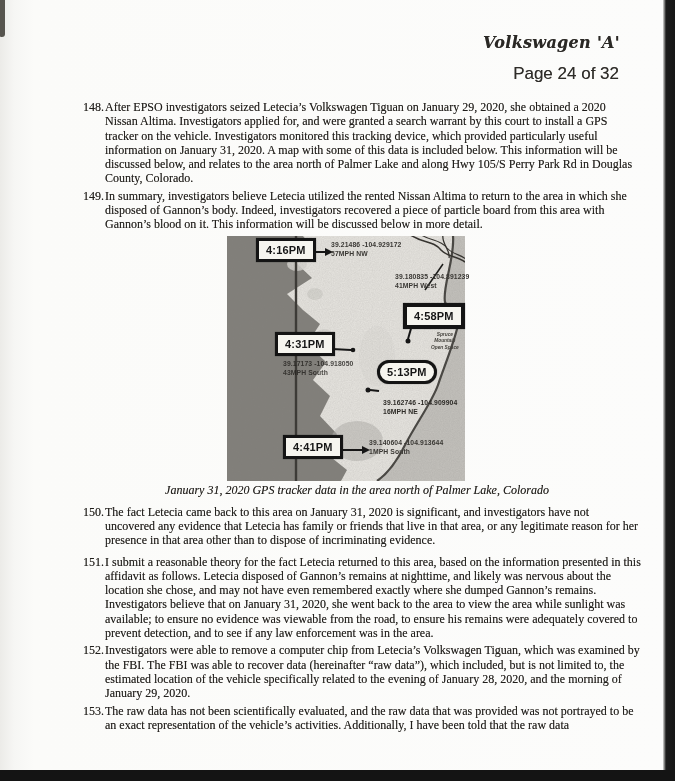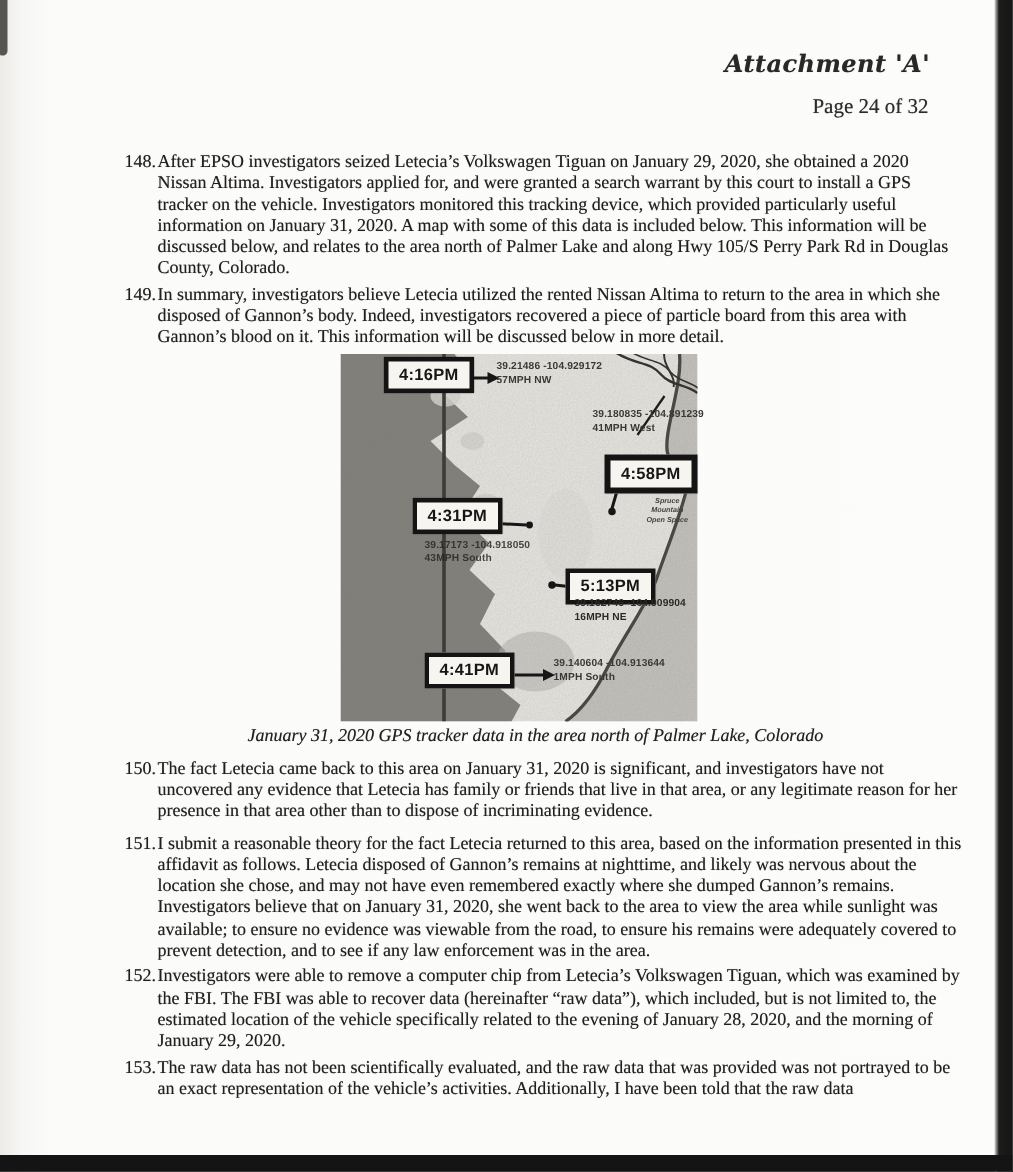--- a/index.html
+++ b/index.html
@@ -11,21 +11,21 @@
   }
   .smudge{text-shadow:0 0 .5px rgba(45,40,35,.55);}
   
   .attachment{
     position:absolute;top:33px;right:55px;
     font-family:"DejaVu Serif",serif;font-style:italic;font-weight:600;
     font-size:16px;color:#2a2825;letter-spacing:.3px;
   }
   .pageno{
     position:absolute;top:64px;right:56px;
-    font-family:Liberation Serif, serif;font-size:14px;color:#2e2c29;
+    font-family:Liberation Sans, sans-serif;font-size:17px;color:#2e2c29;
   }
   .corner-mark{position:absolute;left:0;top:0;width:5px;height:37px;background:#57554f;border-radius:0 0 3px 1px;}
   
   .column{position:absolute;left:83px;top:100px;width:558px;}
   .quote{font-size:12px;line-height:15px;text-align:center;margin:0 0 12px 0;}
   .quote b{font-weight:700;}
   .para{font-size:12px;line-height:14.3px;padding-left:22px;text-indent:-22px;margin:0 0 3px 0;}
   .para .pnum{padding-right:1px;}
   
   .mapwrap{position:relative;width:250px;height:245px;margin:4px 0 2px 144px;}
@@ -50,21 +50,21 @@
   
   .strip-right{position:absolute;top:0;right:0;width:12px;height:781px;background:linear-gradient(90deg,#d9d9d7 0,#1c1c1c 3px,#161616 100%);z-index:9;}
   .strip-bottom{position:absolute;left:0;bottom:0;width:675px;height:11px;background:#141414;z-index:9;}
 </style>
 </head>
 <body>
 
 <div class="page">
   <div class="corner-mark"></div>
 
-  <div class="attachment smudge">Attachment 'A'</div>
+  <div class="attachment smudge">Volkswagen 'A'</div>
   <div class="pageno smudge">Page 24 of 32</div>
 
   <div class="column">
 
     <p class="para smudge"><span class="pnum">148.</span><span>After EPSO investigators seized Letecia’s Volkswagen Tiguan on January 29, 2020, she obtained a 2020 Nissan Altima.  Investigators applied for, and were granted a search warrant by this court to install a GPS tracker on the vehicle.  Investigators monitored this tracking device, which provided particularly useful information on January 31, 2020.  A map with some of this data is included below.  This information will be discussed below, and relates to the area north of Palmer Lake and along Hwy 105/S Perry Park Rd in Douglas County, Colorado.</span></p>
 
     <p class="para smudge"><span class="pnum">149.</span><span>In summary, investigators believe Letecia utilized the rented Nissan Altima to return to the area in which she disposed of Gannon’s body.  Indeed, investigators recovered a piece of particle board from this area with Gannon’s blood on it.  This information will be discussed below in more detail.</span></p>
 
     <div class="mapwrap">
       <svg width="238" height="245" viewBox="0 0 238 245">
@@ -126,21 +126,21 @@
         <span>41MPH West</span>
       </div>
       <div class="tbox" style="left:176px;top:67px;border-width:4px;">4:58PM</div>
 
       <div class="tbox" style="left:48px;top:96px;">4:31PM</div>
       <div class="coord" style="left:56px;top:124px;color:#23211e;opacity:.8;">
         <span>39.17173 -104.918050</span>
         <span>43MPH South</span>
       </div>
 
-      <div class="tbox" style="left:150px;top:143px;">5:13PM</div>
+      <div class="tbox" style="left:150px;top:124px;border-radius:12px;">5:13PM</div>
       <div class="coord" style="left:156px;top:163px;color:#2c2a26;">
         <span>39.162746 -104.909904</span>
         <span>16MPH NE</span>
       </div>
 
       <div class="tbox" style="left:56px;top:199px;">4:41PM</div>
       <div class="coord" style="left:142px;top:203px;">
         <span>39.140604 -104.913644</span>
         <span>1MPH South</span>
       </div>

